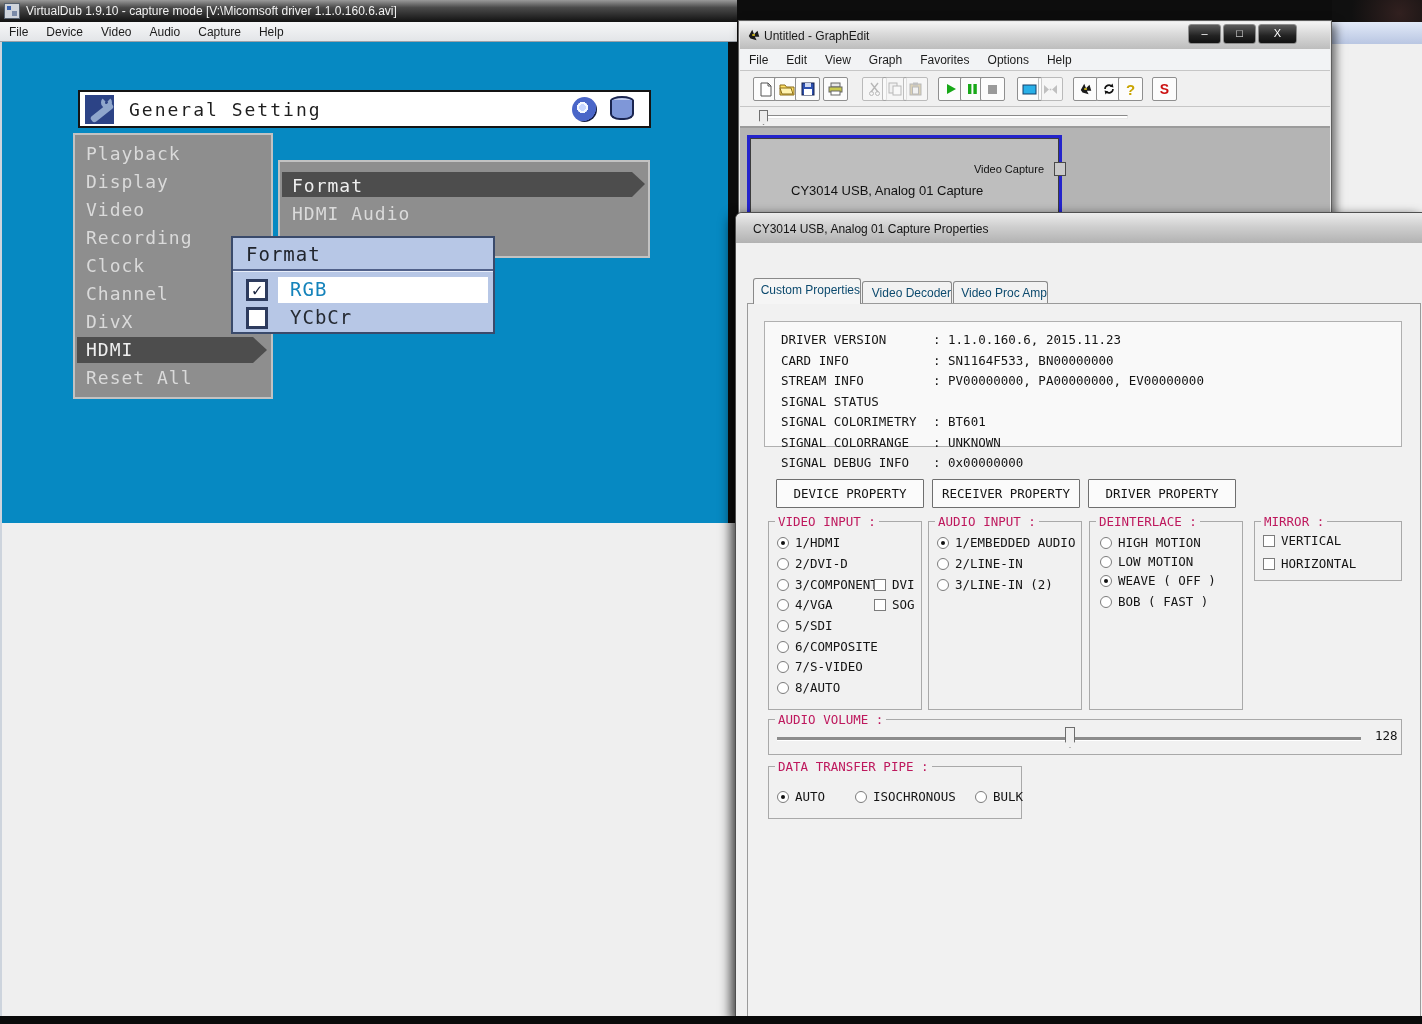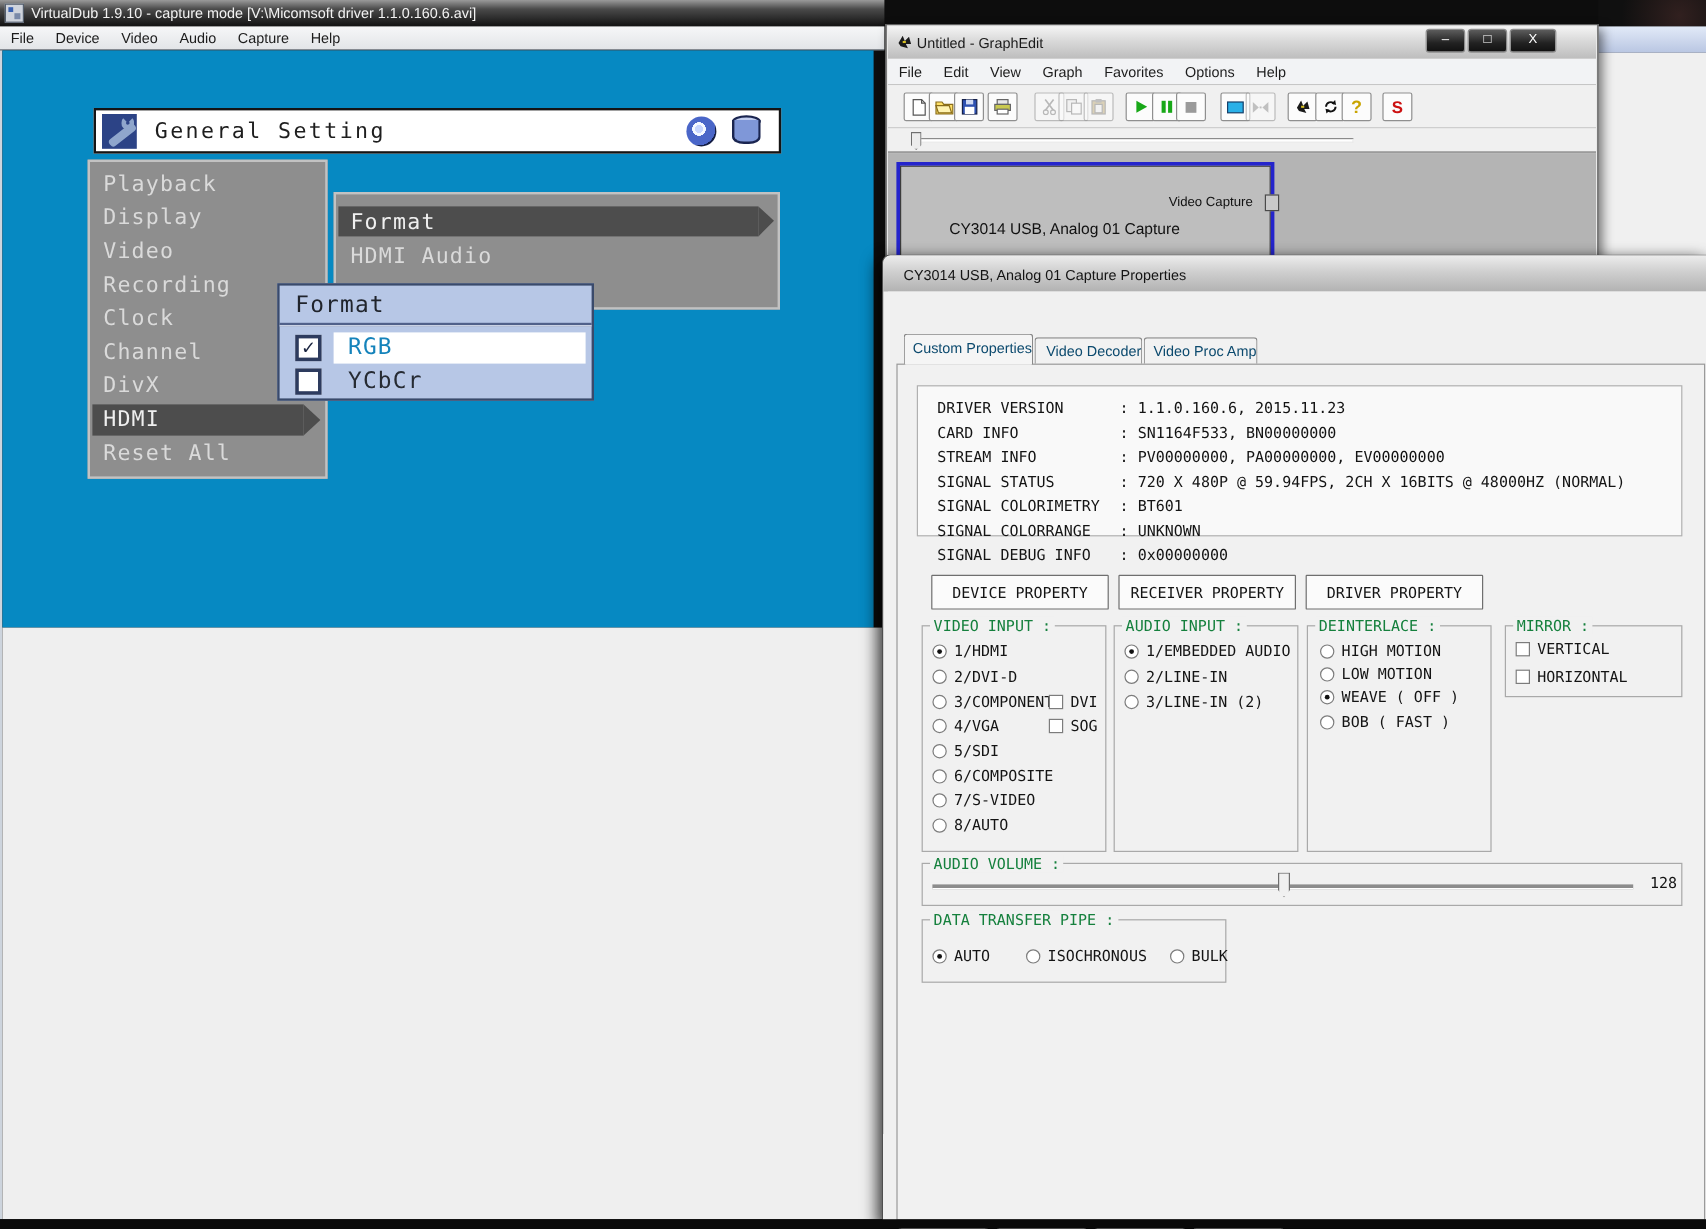--- a/index.html
+++ b/index.html
@@ -101,21 +101,21 @@
 
   #info{position:absolute;left:16px;top:17px;width:638px;height:126px;background:#f9f9f9;border:1px solid #b0b0b0;box-sizing:border-box;
      padding:8px 0 0 16px;font-size:12.5px;color:#141414;}
   #info .row{display:flex;line-height:20.5px;white-space:pre;}
   #info .lbl{width:152px;flex:none;}
 
   .pbtn{position:absolute;top:175px;width:148px;height:29px;background:#fbfbfb;border:1px solid #6f6f6f;box-sizing:border-box;
      font-size:12.5px;color:#141414;text-align:center;line-height:27px;border-radius:1px;}
 
   .grp{position:absolute;border:1px solid #a9a9a9;box-sizing:border-box;}
-  .grp .glbl{position:absolute;top:-8px;left:6px;background:#f1f1f1;padding:0 3px;font-size:12.5px;color:#15803d;white-space:nowrap;}
+  .grp .glbl{position:absolute;top:-8px;left:6px;background:#f1f1f1;padding:0 3px;font-size:12.5px;color:#be185d;white-space:nowrap;}
   .opt{position:absolute;display:flex;align-items:center;font-size:12.5px;color:#141414;white-space:nowrap;}
   .radio{width:12px;height:12px;border-radius:50%;background:#fff;border:1px solid #7c7c7c;box-sizing:border-box;margin-right:6px;flex:none;position:relative;}
   .radio.on::after{content:"";position:absolute;left:3px;top:3px;width:4px;height:4px;border-radius:50%;background:#111;}
   .chk{width:12px;height:12px;background:#fff;border:1px solid #7c7c7c;box-sizing:border-box;margin-right:6px;flex:none;}
 
   #vol-track{position:absolute;left:8px;top:17px;width:584px;height:3px;background:#8c8c8c;border-bottom:1px solid #fff;}
   #vol-thumb{position:absolute;left:296px;top:7px;width:10px;height:21px;background:#f0f0f0;border:1px solid #6e6e6e;box-sizing:border-box;
      clip-path:polygon(0 0,100% 0,100% 70%,50% 100%,0 70%);}
   #vol-val{position:absolute;left:606px;top:8px;font-size:12.5px;color:#141414;}
 
@@ -340,21 +340,21 @@
     <span class="tab active" style="left:13px;width:108px">Custom Properties</span>
     <span class="tab" style="left:122px;width:90px">Video Decoder</span>
     <span class="tab" style="left:213px;width:95px">Video Proc Amp</span>
 
     <div id="tabpage">
 
       <div id="info" class="mono">
         <div class="row"><span class="lbl">DRIVER VERSION</span><span>: 1.1.0.160.6, 2015.11.23</span></div>
         <div class="row"><span class="lbl">CARD INFO</span><span>: SN1164F533, BN00000000</span></div>
         <div class="row"><span class="lbl">STREAM INFO</span><span>: PV00000000, PA00000000, EV00000000</span></div>
-        <div class="row"><span class="lbl">SIGNAL STATUS</span><span>: 720 X 480P @ 59.94FPS, 2CH X 16BITS @ 48000HZ (NORMAL)</span></div>
+        <div class="row"><span class="lbl">SIGNAL STATUS</span></div>
         <div class="row"><span class="lbl">SIGNAL COLORIMETRY</span><span>: BT601</span></div>
         <div class="row"><span class="lbl">SIGNAL COLORRANGE</span><span>: UNKNOWN</span></div>
         <div class="row"><span class="lbl">SIGNAL DEBUG INFO</span><span>: 0x00000000</span></div>
       </div>
 
       <span class="pbtn mono" style="left:28px">DEVICE PROPERTY</span>
       <span class="pbtn mono" style="left:184px">RECEIVER PROPERTY</span>
       <span class="pbtn mono" style="left:340px">DRIVER PROPERTY</span>
 
       <div class="grp" style="left:20px;top:217px;width:154px;height:189px">

